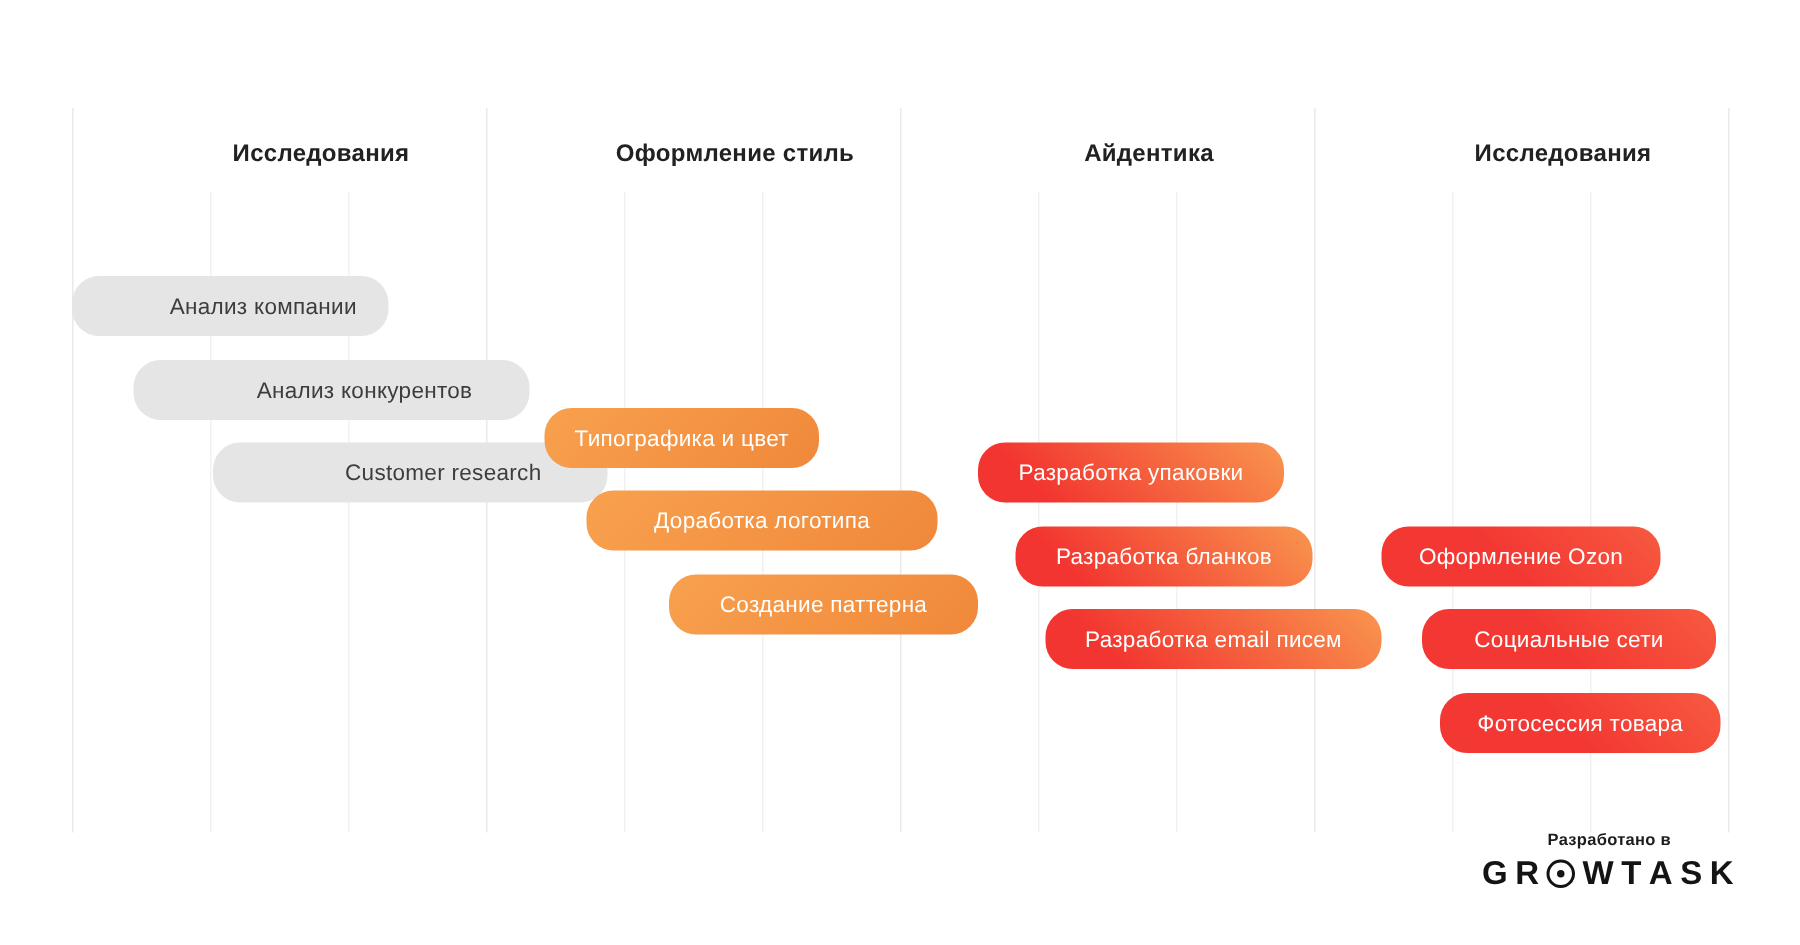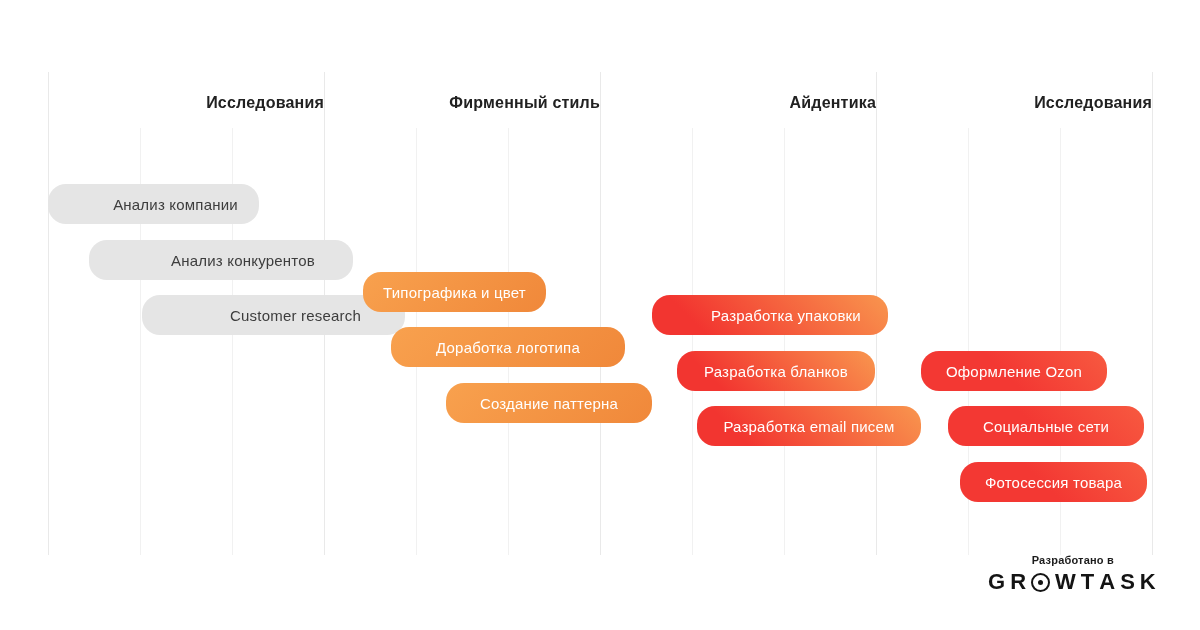--- a/index.html
+++ b/index.html
@@ -23,26 +23,27 @@
   }
   .gridline.boundary {
     background: var(--c-grid-boundary, #e9e9e9);
   }
   
   .phase-label {
     position: absolute;
     top: 88px;
     height: 30px;
     line-height: 30px;
-    text-align: right;
+    text-align: center;
     font-size: 16px;
     font-weight: 700;
     letter-spacing: 0.2px;
     color: var(--c-text-dark, #212121);
     white-space: nowrap;
+    margin-left: 28px;
   }
   
   .task {
     position: absolute;
     border-radius: 18px;
     display: flex;
     align-items: center;
     justify-content: center;
     font-size: 15px;
     font-weight: 500;
@@ -128,32 +129,32 @@
       <div class="gridline boundary" style="left: 600px; top: 72px; height: 483px;"></div>
       <div class="gridline" style="left: 692px; top: 128px; height: 427px;"></div>
       <div class="gridline" style="left: 784px; top: 128px; height: 427px;"></div>
       <div class="gridline boundary" style="left: 876px; top: 72px; height: 483px;"></div>
       <div class="gridline" style="left: 968px; top: 128px; height: 427px;"></div>
       <div class="gridline" style="left: 1060px; top: 128px; height: 427px;"></div>
       <div class="gridline boundary" style="left: 1152px; top: 72px; height: 483px;"></div>
     </div>
   <div id="header-layer">
       <div class="phase-label" style="left: 48px; width: 276px;">Исследования</div>
-      <div class="phase-label" style="left: 324px; width: 276px;">Фирменный стиль</div>
+      <div class="phase-label" style="left: 324px; width: 276px;">Оформление стиль</div>
       <div class="phase-label" style="left: 600px; width: 276px;">Айдентика</div>
       <div class="phase-label" style="left: 876px; width: 276px;">Исследования</div>
     </div>
   <div id="task-layer">
       <div class="task gray" style="left: 48px; top: 184px; width: 167px; height: 40px;">Анализ компании</div>
       <div class="task gray" style="left: 89px; top: 240px; width: 220px; height: 40px;">Анализ конкурентов</div>
       <div class="task gray" style="left: 142px; top: 295px; width: 219px; height: 40px;">Customer research</div>
       <div class="task orange" style="left: 363px; top: 240px; width: 183px; height: 40px;">Типографика и цвет</div>
       <div class="task orange" style="left: 391px; top: 295px; width: 234px; height: 40px;">Доработка логотипа</div>
       <div class="task orange" style="left: 446px; top: 351px; width: 206px; height: 40px;">Создание паттерна</div>
-      <div class="task sunset" style="left: 652px; top: 295px; width: 204px; height: 40px; padding-left: 32px;">Разработка упаковки</div>
+      <div class="task sunset" style="left: 652px; top: 295px; width: 204px; height: 40px;">Разработка упаковки</div>
       <div class="task sunset" style="left: 677px; top: 351px; width: 198px; height: 40px;">Разработка бланков</div>
       <div class="task sunset" style="left: 697px; top: 406px; width: 224px; height: 40px;">Разработка email писем</div>
       <div class="task red" style="left: 921px; top: 351px; width: 186px; height: 40px;">Оформление Ozon</div>
       <div class="task red" style="left: 948px; top: 406px; width: 196px; height: 40px;">Социальные сети</div>
       <div class="task red" style="left: 960px; top: 462px; width: 187px; height: 40px; text-align: center;">Фотосессия товара</div>
     </div>
 
   <div class="footer">
     <div class="tagline">Разработано в</div>
     <div class="brand" id="brand-logo">

